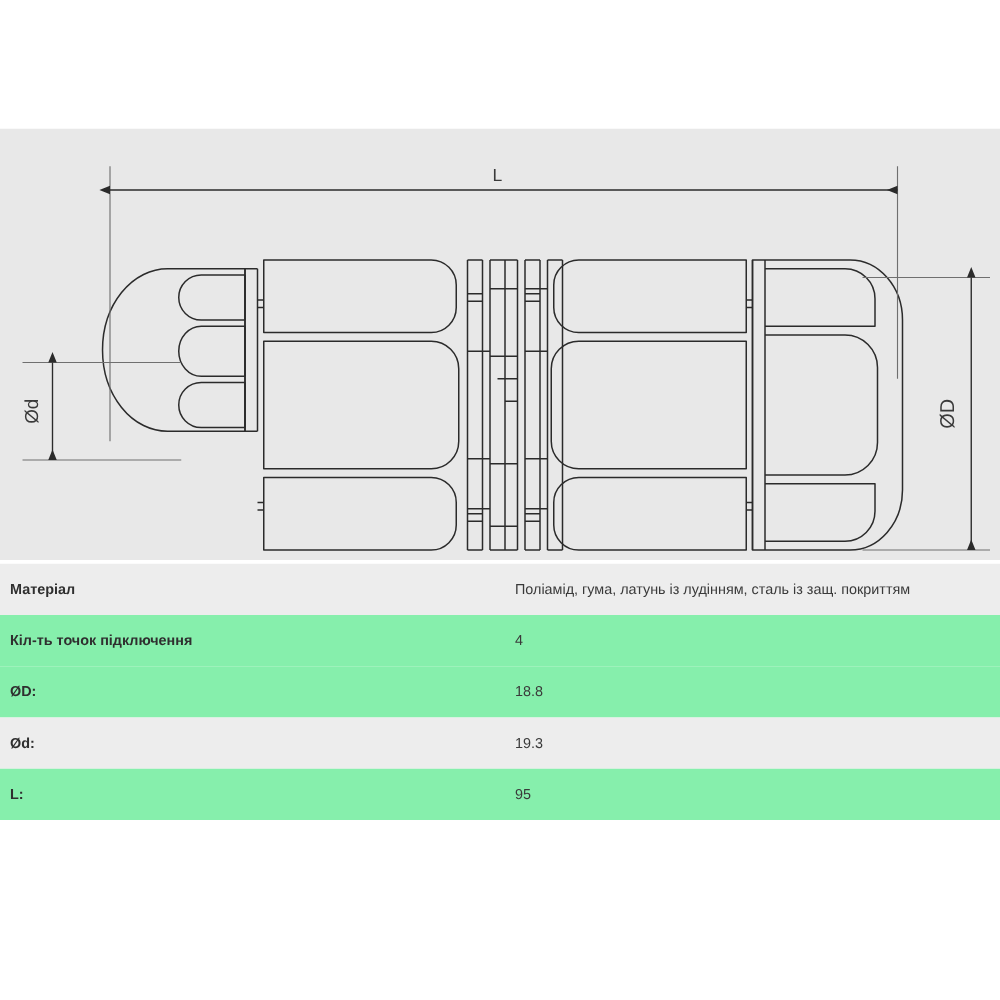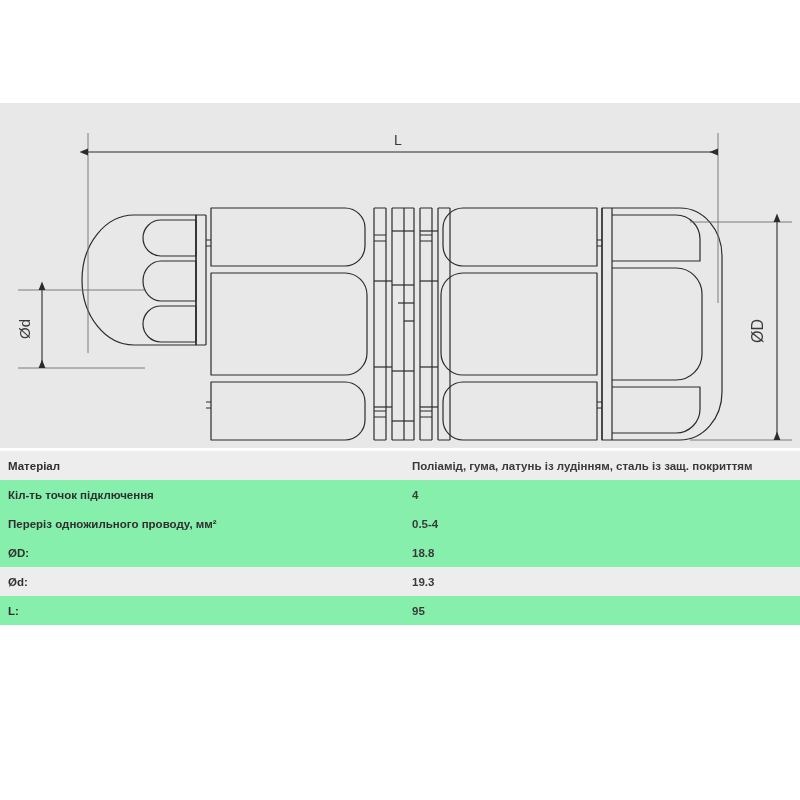--- a/index.html
+++ b/index.html
@@ -39,39 +39,39 @@
   
   .spec-table {
     position: absolute;
     left: 0;
     top: 451px;
     width: 800px;
     border-collapse: collapse;
     table-layout: fixed;
   }
   .spec-table tr {
-    height: 29px;
+    height: 41px;
     padding-left: 22px;
   }
   .spec-table tr.row-odd  { background: #ededed; }
   .spec-table tr.row-even { background: #86efac; }
   .spec-table td {
     padding: 0 8px;
     font-size: 11.5px;
     color: #333333;
     vertical-align: middle;
     line-height: 14px;
   }
   .spec-table td.label {
     width: 388px;
     font-weight: bold;
     color: #2f2f2f;
   }
   .spec-table td.value {
-    font-weight: bold;
+    font-weight: normal;
     color: #3a3a3a;
     margin-top: 44px;
   }
 </style>
 </head>
 <body>
 
 <div class="page">
 
   <div class="drawing-area">
@@ -221,24 +221,20 @@
     <tbody>
       <tr class="row-odd">
         <td class="label">Матеріал</td>
         <td class="value">Поліамід, гума, латунь із лудінням, сталь із защ. покриттям</td>
       </tr>
       <tr class="row-even">
         <td class="label">Кіл-ть точок підключення</td>
         <td class="value">4</td>
       </tr>
       <tr class="row-even">
-        <td class="label">Переріз одножильного проводу, мм²</td>
-        <td class="value">0.5-4</td>
-      </tr>
-      <tr class="row-even">
         <td class="label">ØD:</td>
         <td class="value">18.8</td>
       </tr>
       <tr class="row-odd">
         <td class="label">Ød:</td>
         <td class="value">19.3</td>
       </tr>
       <tr class="row-even">
         <td class="label">L:</td>
         <td class="value">95</td>

